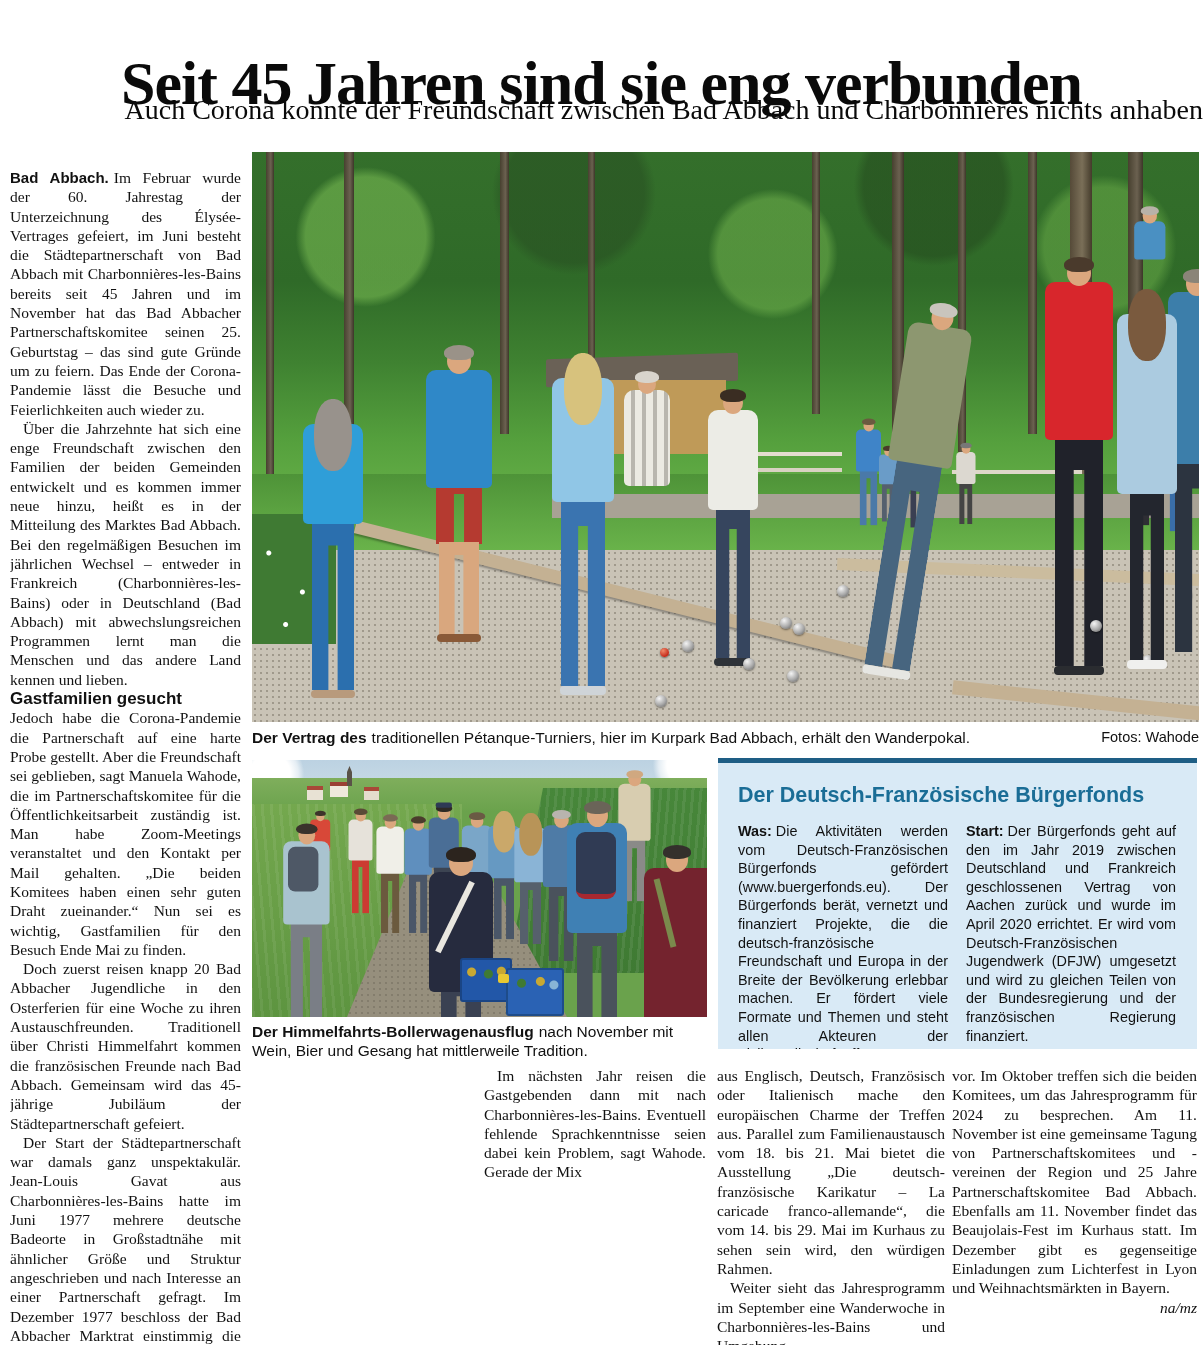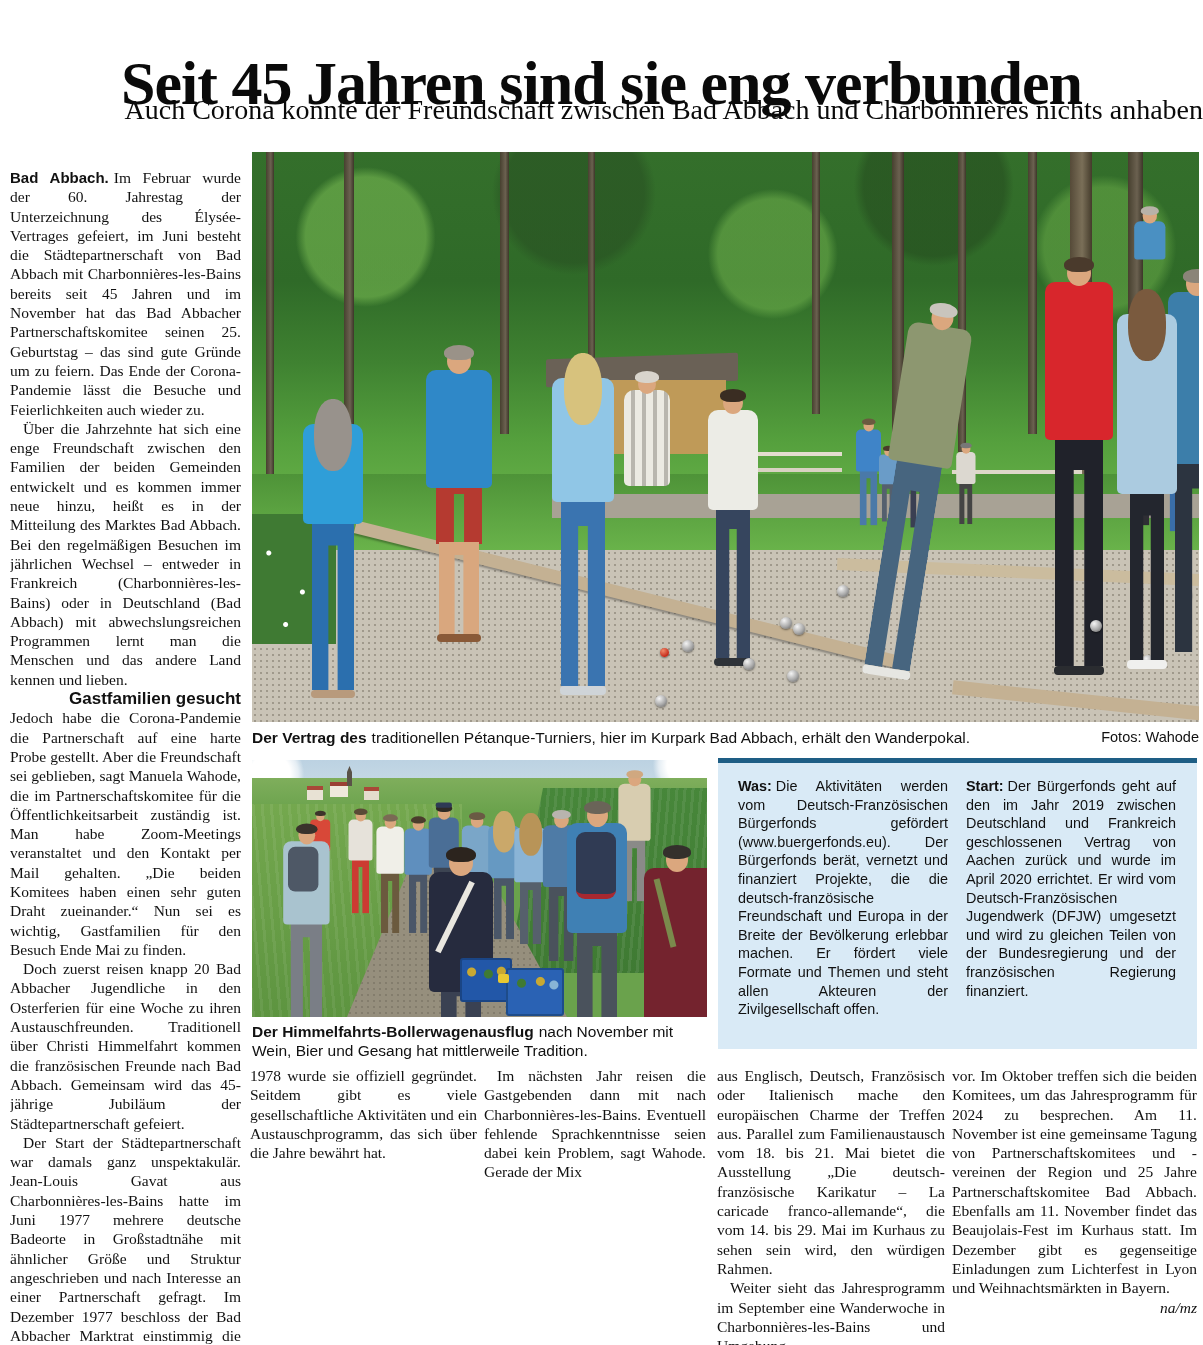--- a/index.html
+++ b/index.html
@@ -5,21 +5,21 @@
   html,body{margin:0;padding:0;background:#fff}
   body{width:1203px;height:1345px;position:relative;font-family:"Liberation Serif",serif;color:#111;overflow:hidden}
   
   .headline{position:absolute;left:0;top:6px;width:100%;text-align:center;font-family:"Liberation Serif",serif;font-size:62px;font-weight:600;letter-spacing:-1px;color:#0a0a0a}
   .subheadline{position:absolute;left:0;top:94px;width:100%;text-align:right;font-family:"Liberation Serif",serif;font-size:28px;font-weight:500;color:#0a0a0a}
   
   .txtcol{position:absolute;font-size:15.5px;line-height:19.3px;text-align:justify;hyphens:auto;overflow:hidden}
   .txtcol p{margin:0}
   .ind{text-indent:13px}
   .lead{font-family:"Liberation Sans",sans-serif;font-weight:bold;font-size:15px;margin-right:5px}
-  .subhead{font-family:"Liberation Sans",sans-serif;font-weight:bold;font-size:17px;margin:14px 0 13px;text-indent:0;text-align:right}
+  .subhead{font-family:"Liberation Sans",sans-serif;font-weight:bold;font-size:17px;margin:14px 0 13px;text-indent:0;text-align:left}
   .byline{float:right;font-style:italic}
   
   .caption{position:absolute;font-family:"Liberation Sans",sans-serif;font-size:15.5px;line-height:19px;color:#111}
   .caption .cb{font-weight:bold;margin-right:5px}
   .credit{position:absolute;font-family:"Liberation Sans",sans-serif;font-size:14.5px;text-align:right}
   
   .infobox{position:absolute;left:718px;top:758px;width:479px;height:291px;background:#d9eaf6;border-top:5px solid #1e5e85;box-sizing:border-box;padding:14px 20px 0;overflow:hidden}
   .infobox h2{margin:6px 0 14px;font-family:"Liberation Sans",sans-serif;font-size:21.5px;color:#1a6d96}
   .ib-cols{display:flex;gap:18px}
   .ib-col{width:210px;font-family:"Liberation Sans",sans-serif;font-size:14.4px;line-height:18.6px;text-align:justify;hyphens:auto}
@@ -305,32 +305,32 @@
     radial-gradient(circle at 60% 26%,#c8a832 0 4px,transparent 5px),
     radial-gradient(circle at 85% 34%,#88b4d6 0 4px,transparent 5px),#2a62b4;border:2px solid #1e4c8a;border-radius:3px;z-index:5"></div>
   <i class="strip" style="left:246px;top:214px;width:11px;height:9px;background:#e8c832;border-radius:2px;z-index:6"></i>
 </div>
 
 <div class="caption" style="left:252px;top:1022px;width:455px">
   <span class="cb">Der Himmelfahrts-Bollerwagenausflug</span><span>nach November mit Wein, Bier und Gesang hat mittlerweile Tradition.</span>
 </div>
 
 <div class="infobox">
+  <h2>Der Deutsch-Französische Bürgerfonds</h2>
   <div class="ib-cols">
     <div class="ib-col">
       <span class="ib-lab">Was:</span><span>Die Aktivitäten werden vom Deutsch-Französischen Bürgerfonds gefördert (www.buergerfonds.eu). Der Bürgerfonds berät, vernetzt und finanziert Projekte, die die deutsch-französische Freundschaft und Europa in der Breite der Bevölkerung erlebbar machen. Er fördert viele Formate und Themen und steht allen Akteuren der Zivilgesellschaft offen.</span>
     </div>
     <div class="ib-col">
       <span class="ib-lab">Start:</span><span>Der Bürgerfonds geht auf den im Jahr 2019 zwischen Deutschland und Frankreich geschlossenen Vertrag von Aachen zurück und wurde im April 2020 errichtet. Er wird vom Deutsch-Französischen Jugendwerk (DFJW) umgesetzt und wird zu gleichen Teilen von der Bundesregierung und der französischen Regierung finanziert.</span>
     </div>
   </div>
 </div>
 
 <div class="txtcol" style="left:250px;top:1066px;width:227px;height:279px">
-  <p>1978 wurde sie offiziell gegründet. Seitdem gibt es viele gesellschaftliche Aktivitäten und ein Austauschprogramm, das sich über die Jahre bewährt hat.</p>
 </div>
 <div class="txtcol" style="left:484px;top:1066px;width:222px;height:279px">
   <p class="ind">Im nächsten Jahr reisen die Gastgebenden dann mit nach Charbonnières-les-Bains. Eventuell fehlende Sprachkenntnisse seien dabei kein Problem, sagt Wahode. Gerade der Mix</p>
 </div>
 <div class="txtcol" style="left:717px;top:1066px;width:228px;height:279px">
   <p>aus Englisch, Deutsch, Französisch oder Italienisch mache den europäischen Charme der Treffen aus. Parallel zum Familienaustausch vom 18. bis 21. Mai bietet die Ausstellung „Die deutsch-französische Karikatur – La caricade franco-allemande“, die vom 14. bis 29. Mai im Kurhaus zu sehen sein wird, den würdigen Rahmen.</p>
   <p class="ind">Weiter sieht das Jahresprogramm im September eine Wanderwoche in Charbonnières-les-Bains und Umgebung</p>
 </div>
 <div class="txtcol" style="left:952px;top:1066px;width:245px;height:279px">
   <p><span>vor. Im Oktober treffen sich die beiden Komitees, um das Jahresprogramm für 2024 zu besprechen. Am 11. November ist eine gemeinsame Tagung von Partnerschaftskomitees und -vereinen der Region und 25 Jahre Partnerschaftskomitee Bad Abbach. Ebenfalls am 11. November findet das Beaujolais-Fest im Kurhaus statt. Im Dezember gibt es gegenseitige Einladungen zum Lichterfest in Lyon und Weihnachtsmärkten in Bayern.</span> <span class="byline">na/mz</span></p>

